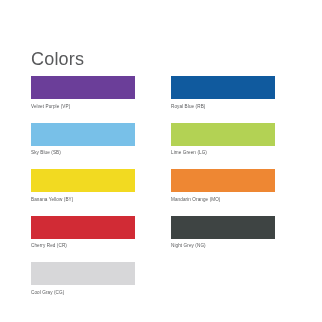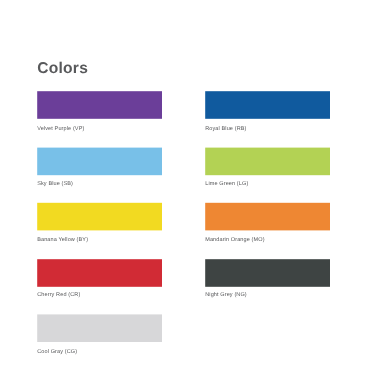--- a/index.html
+++ b/index.html
@@ -20,22 +20,22 @@
     width: 322px;
     height: 322px;
     background: #ffffff;
     box-sizing: border-box;
   }
 
   .page-title {
     position: absolute;
     left: 31px;
     top: 50px;
-    font-size: 13px;
-    font-weight: 700;
+    font-size: 18px;
+    font-weight: 400;
     letter-spacing: 0.2px;
     color: #58595b;
     line-height: 1;
     white-space: nowrap;
   }
 
   .swatch-grid {
     position: absolute;
     left: 31px;
     top: 76px;

